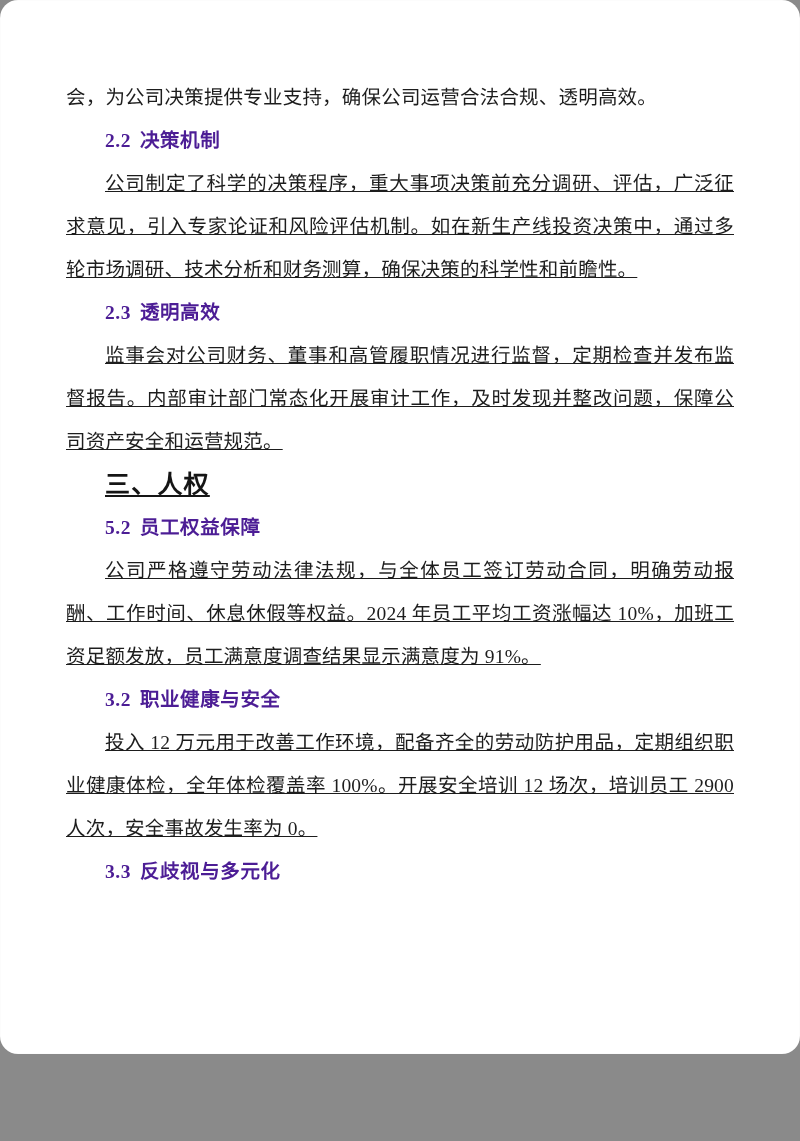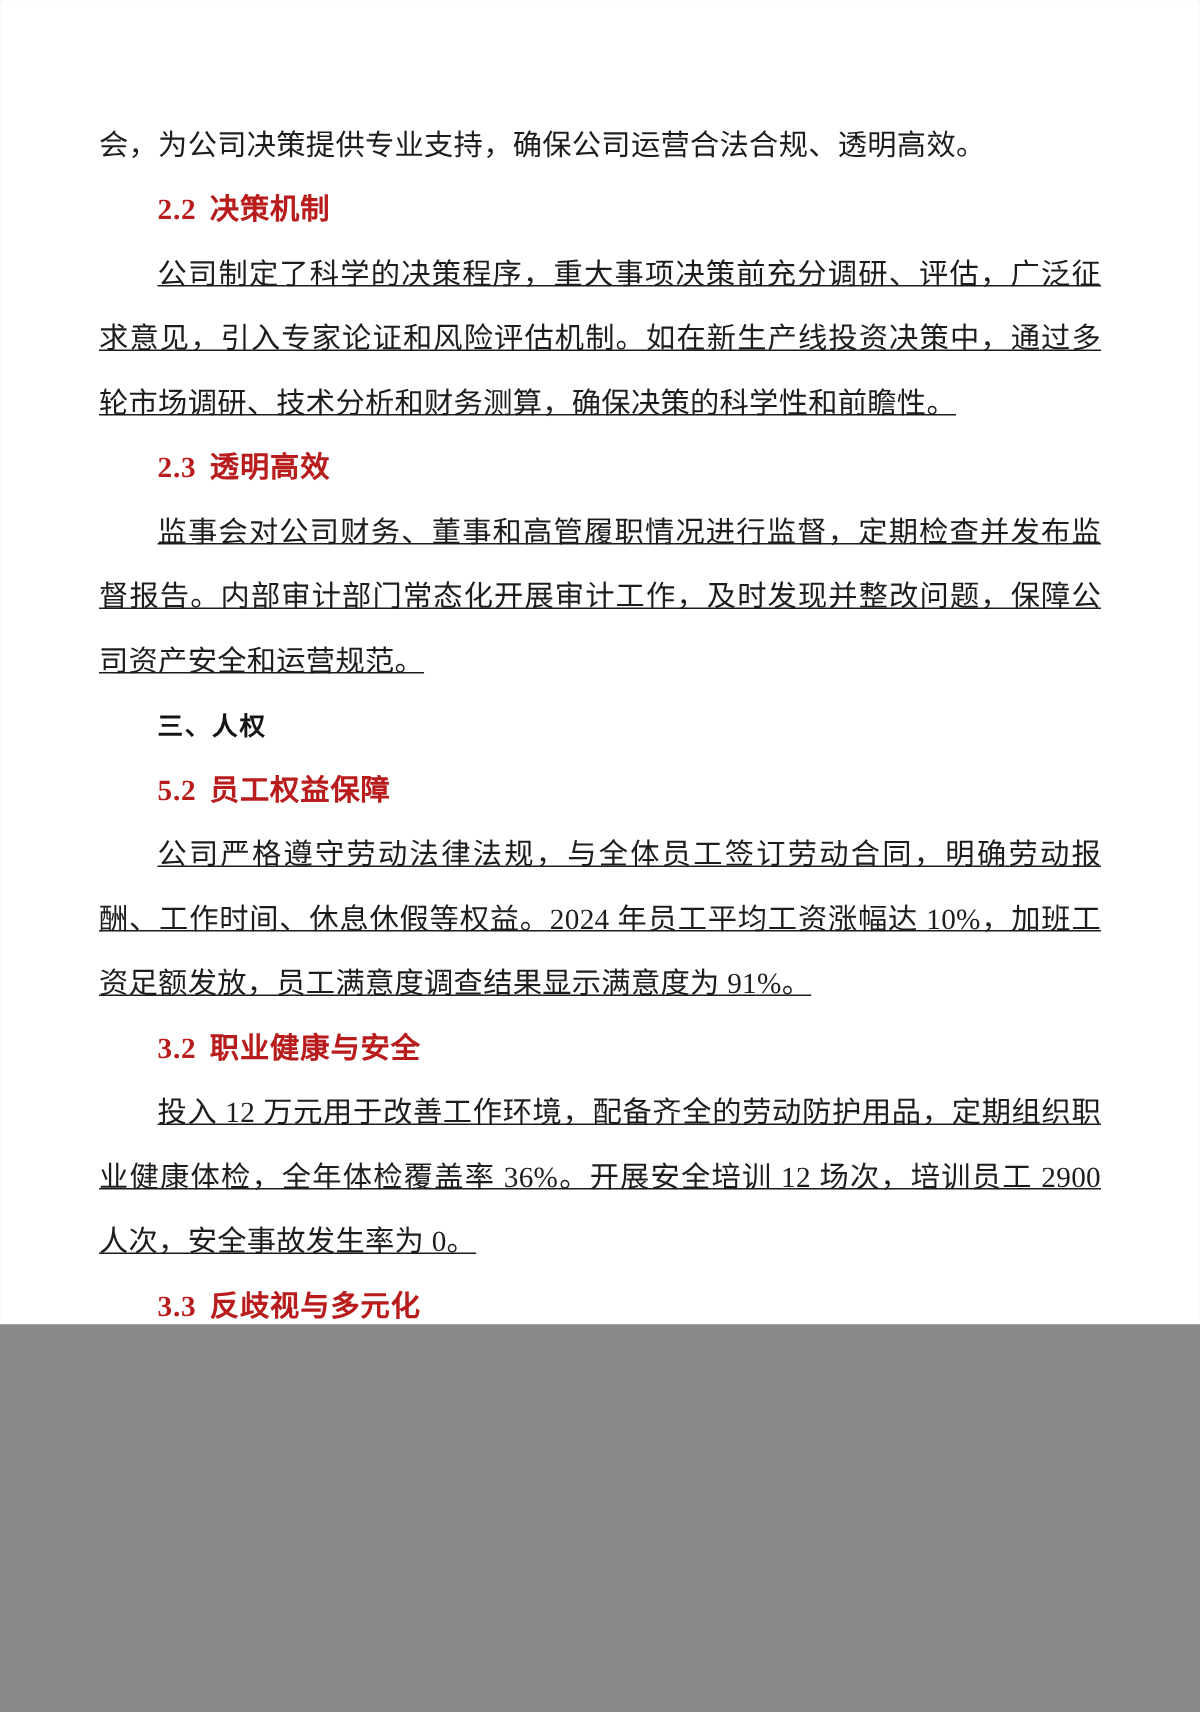--- a/index.html
+++ b/index.html
@@ -6,25 +6,26 @@
     margin: 0;
     padding: 0;
     background: #8a8a8a;
   }
   body {
     font-family: "Liberation Serif", "DejaVu Serif", serif;
   }
   .page {
     position: relative;
     width: 800px;
-    height: 883px;
+    height: 1054px;
     background: #ffffff;
     margin: 0 auto;
     overflow: hidden;
     box-sizing: border-box;
+    border-radius: 18px;
   }
   .page-inner {
     position: absolute;
     left: 66px;
     top: 76px;
     width: 668px;
   }
   .para {
     font-size: 19.5px;
     line-height: 43px;
@@ -34,41 +35,42 @@
     margin: 0;
     letter-spacing: 0.2px;
   }
   .para.indent {
     text-indent: 39px;
     text-decoration: underline;
   }
   .heading {
     font-size: 19.5px;
     line-height: 43px;
-    color: #b91c1c;
+    color: #4c1d95;
     font-weight: bold;
     margin: 0;
     text-indent: 39px;
     letter-spacing: 0.6px;
   }
   .heading .num {
     letter-spacing: 0.5px;
   }
   .heading .gap {
     display: inline-block;
     width: 9px;
   }
   .section-title {
-    font-size: 17px;
+    font-size: 25px;
     line-height: 43px;
     color: #151515;
     font-weight: bold;
     margin: 0;
     text-indent: 39px;
     letter-spacing: 1.2px;
+    text-decoration: underline;
   }
   
   .page::after {
     content: "";
     position: absolute;
     inset: 0;
     pointer-events: none;
     box-shadow: inset 0 0 2px rgba(0,0,0,0.05);
   }
 </style>
@@ -89,19 +91,19 @@
     <p class="para indent">监事会对公司财务、董事和高管履职情况进行监督，定期检查并发布监督报告。内部审计部门常态化开展审计工作，及时发现并整改问题，保障公司资产安全和运营规范。</p>
 
     <h2 class="section-title">三、人权</h2>
 
     <h3 class="heading"><span class="num">5.2</span><span class="gap"></span><span>员工权益保障</span></h3>
 
     <p class="para indent">公司严格遵守劳动法律法规，与全体员工签订劳动合同，明确劳动报酬、工作时间、休息休假等权益。2024 年员工平均工资涨幅达 10%，加班工资足额发放，员工满意度调查结果显示满意度为 91%。</p>
 
     <h3 class="heading"><span class="num">3.2</span><span class="gap"></span><span>职业健康与安全</span></h3>
 
-    <p class="para indent">投入 12 万元用于改善工作环境，配备齐全的劳动防护用品，定期组织职业健康体检，全年体检覆盖率 36%。开展安全培训 12 场次，培训员工 2900 人次，安全事故发生率为 0。</p>
+    <p class="para indent">投入 12 万元用于改善工作环境，配备齐全的劳动防护用品，定期组织职业健康体检，全年体检覆盖率 100%。开展安全培训 12 场次，培训员工 2900 人次，安全事故发生率为 0。</p>
 
     <h3 class="heading"><span class="num">3.3</span><span class="gap"></span><span>反歧视与多元化</span></h3>
 
 
   </div>
 </div>
 
 </body></html>

